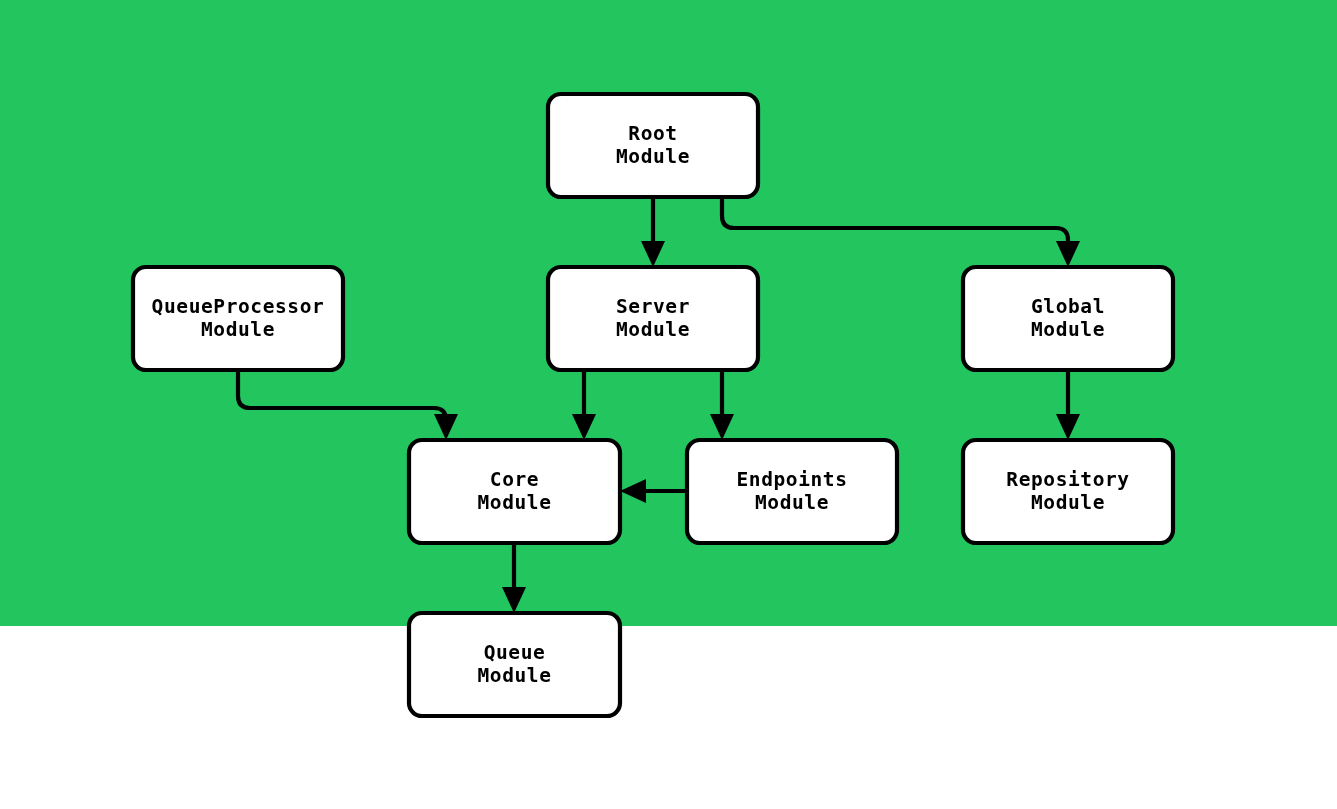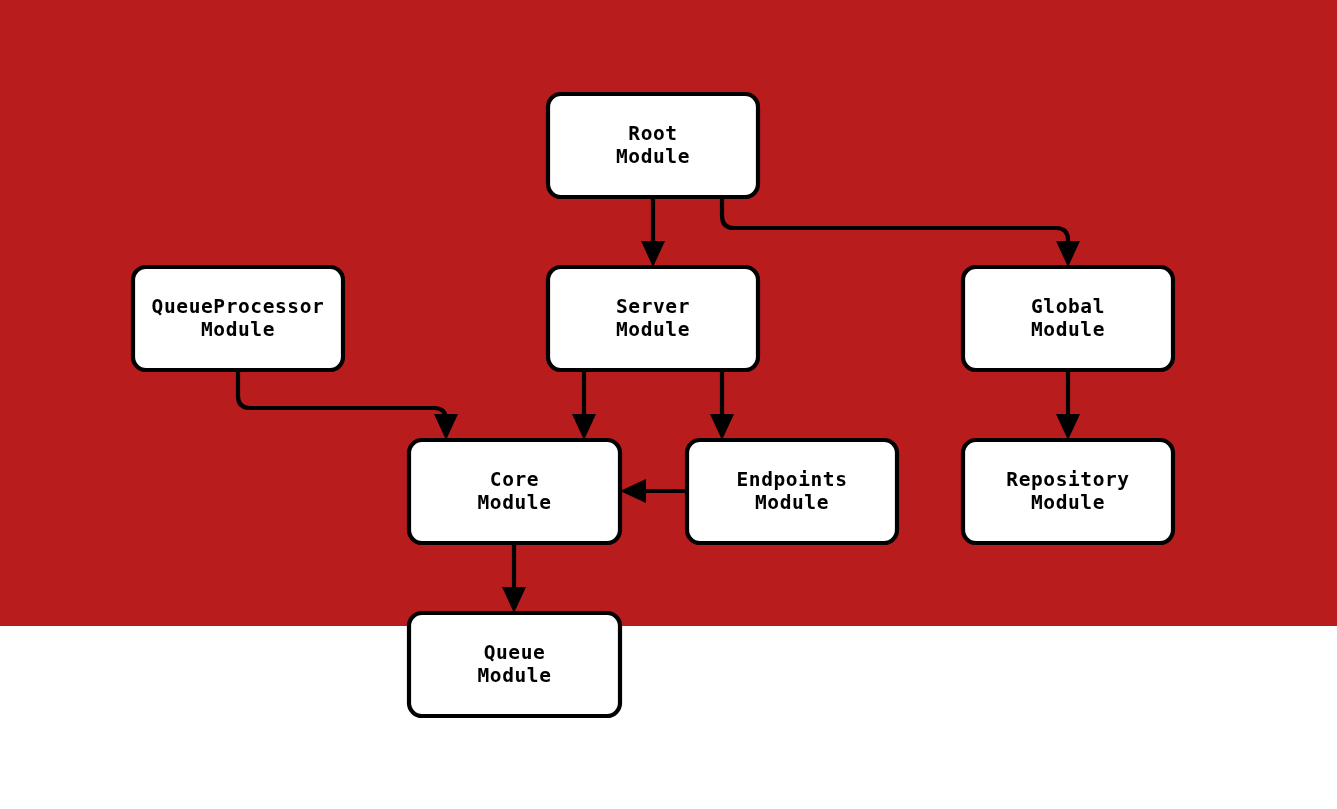--- a/index.html
+++ b/index.html
@@ -11,21 +11,21 @@
   body {
     width: 1337px;
     height: 809px;
     font-family: "DejaVu Sans Mono", "Liberation Mono", monospace;
     overflow: hidden;
   }
   #diagram-canvas {
     position: relative;
     width: 1337px;
     height: 626px;
-    background: #b91c1c;
+    background: #22c55e;
   }
   svg.diagram-svg {
     display: block;
     width: 1337px;
     height: 809px;
   }
   .node-box {
     fill: #ffffff;
     stroke: #000000;
     stroke-width: 4.2;

